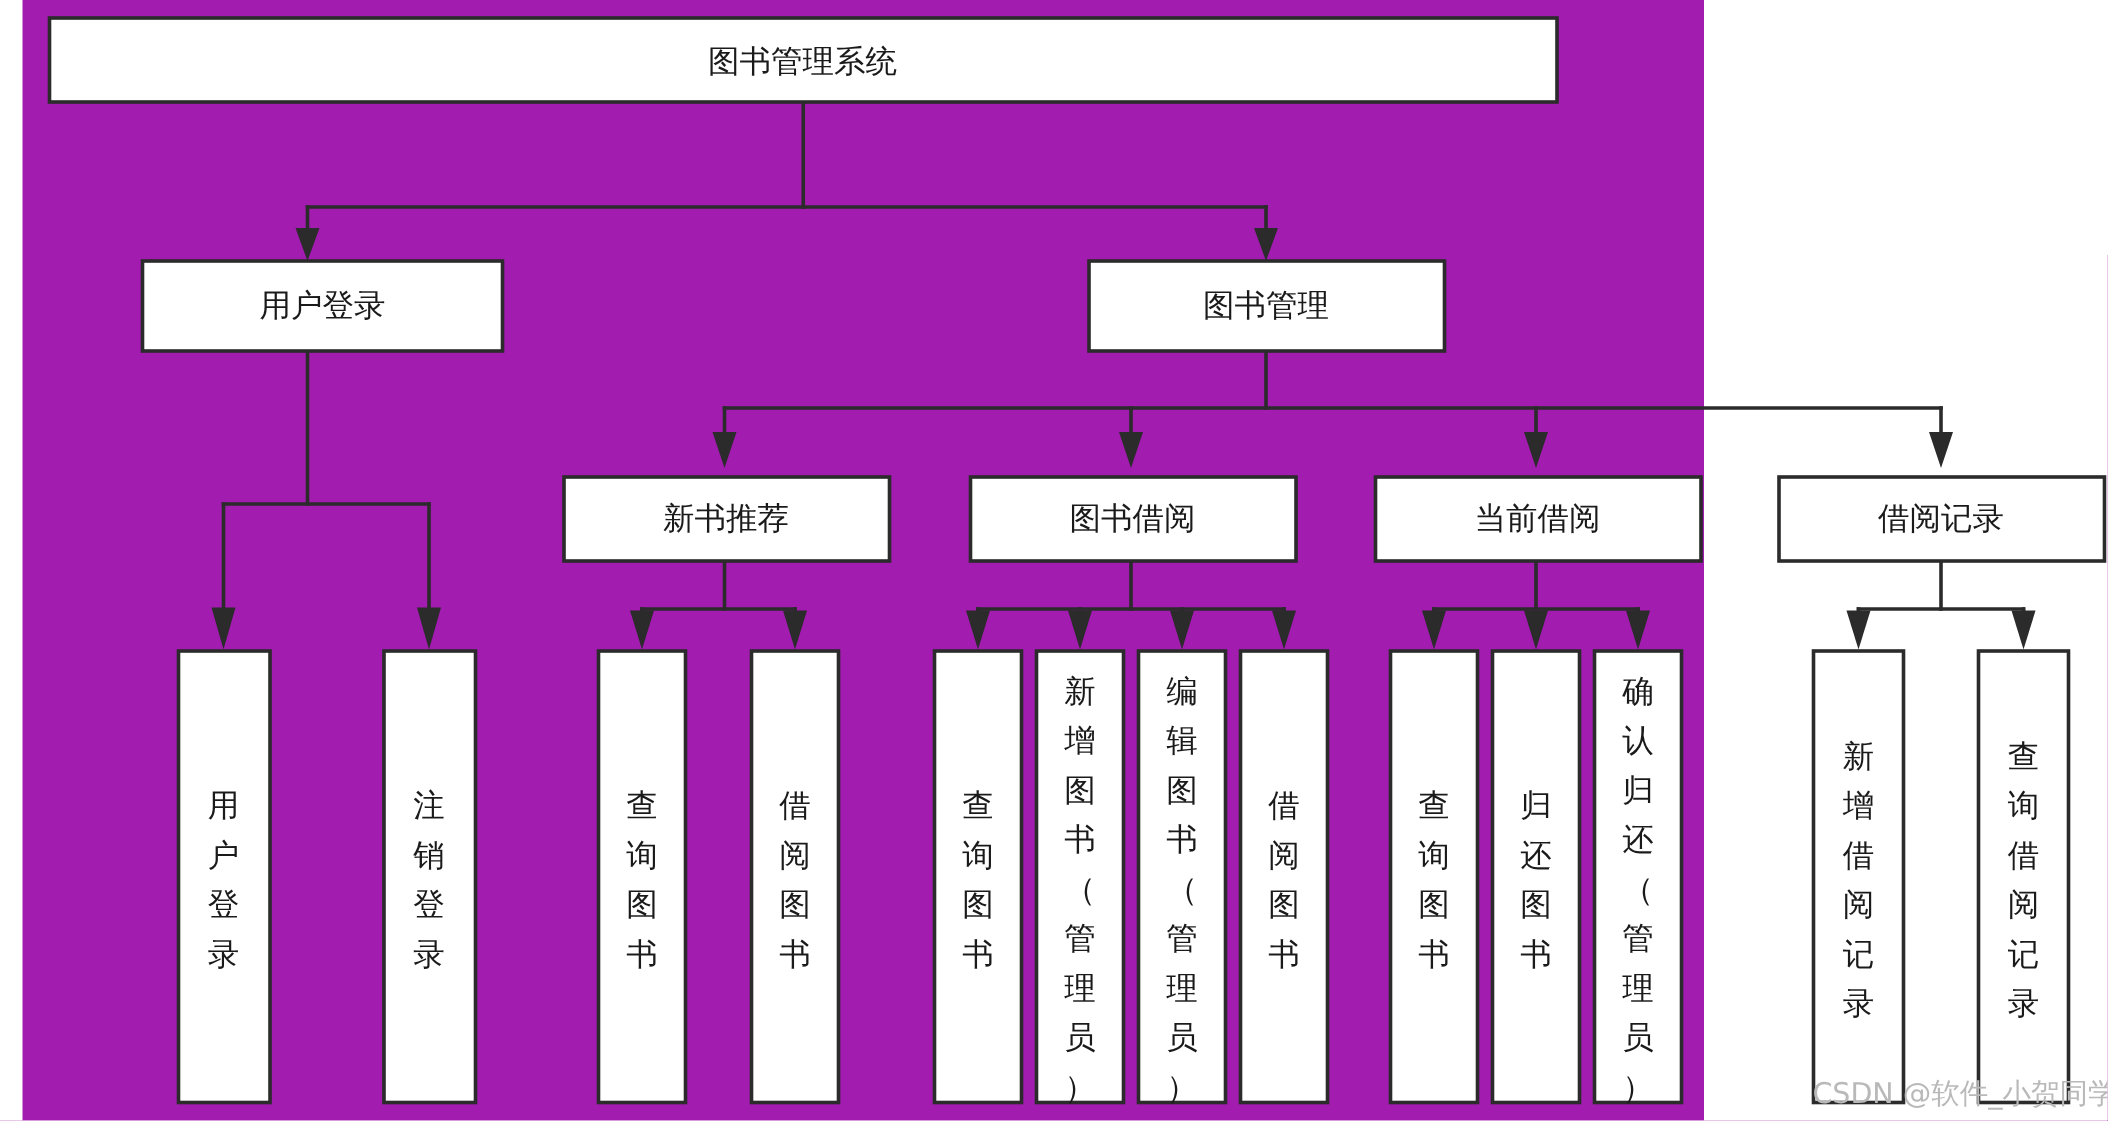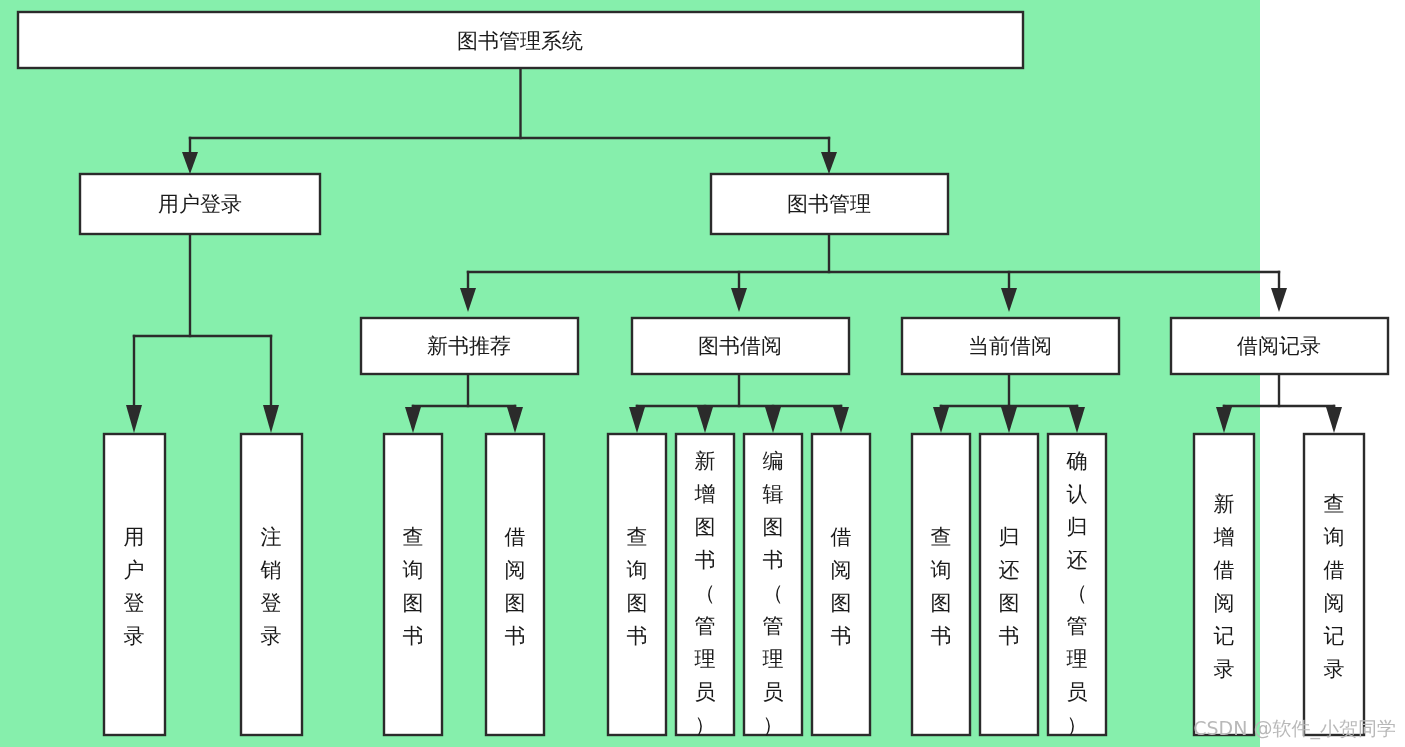--- a/index.html
+++ b/index.html
@@ -9,23 +9,24 @@
     background: #ffffff;
   }
   body {
     width: 1405px;
     height: 747px;
     overflow: hidden;
     font-family: "DejaVu Sans", "Liberation Sans", sans-serif;
   }
   #diagram-root {
     position: relative;
-    width: 1260px;
+    width: 1121px;
     height: 747px;
-    background: #86efac;
+    background: #a21caf;
+    margin-left: 15px;
   }
   svg#diagram-svg {
     position: absolute;
     left: 0;
     top: 0;
     width: 1405px;
     height: 747px;
   }
   .node-box {
     fill: #ffffff;

